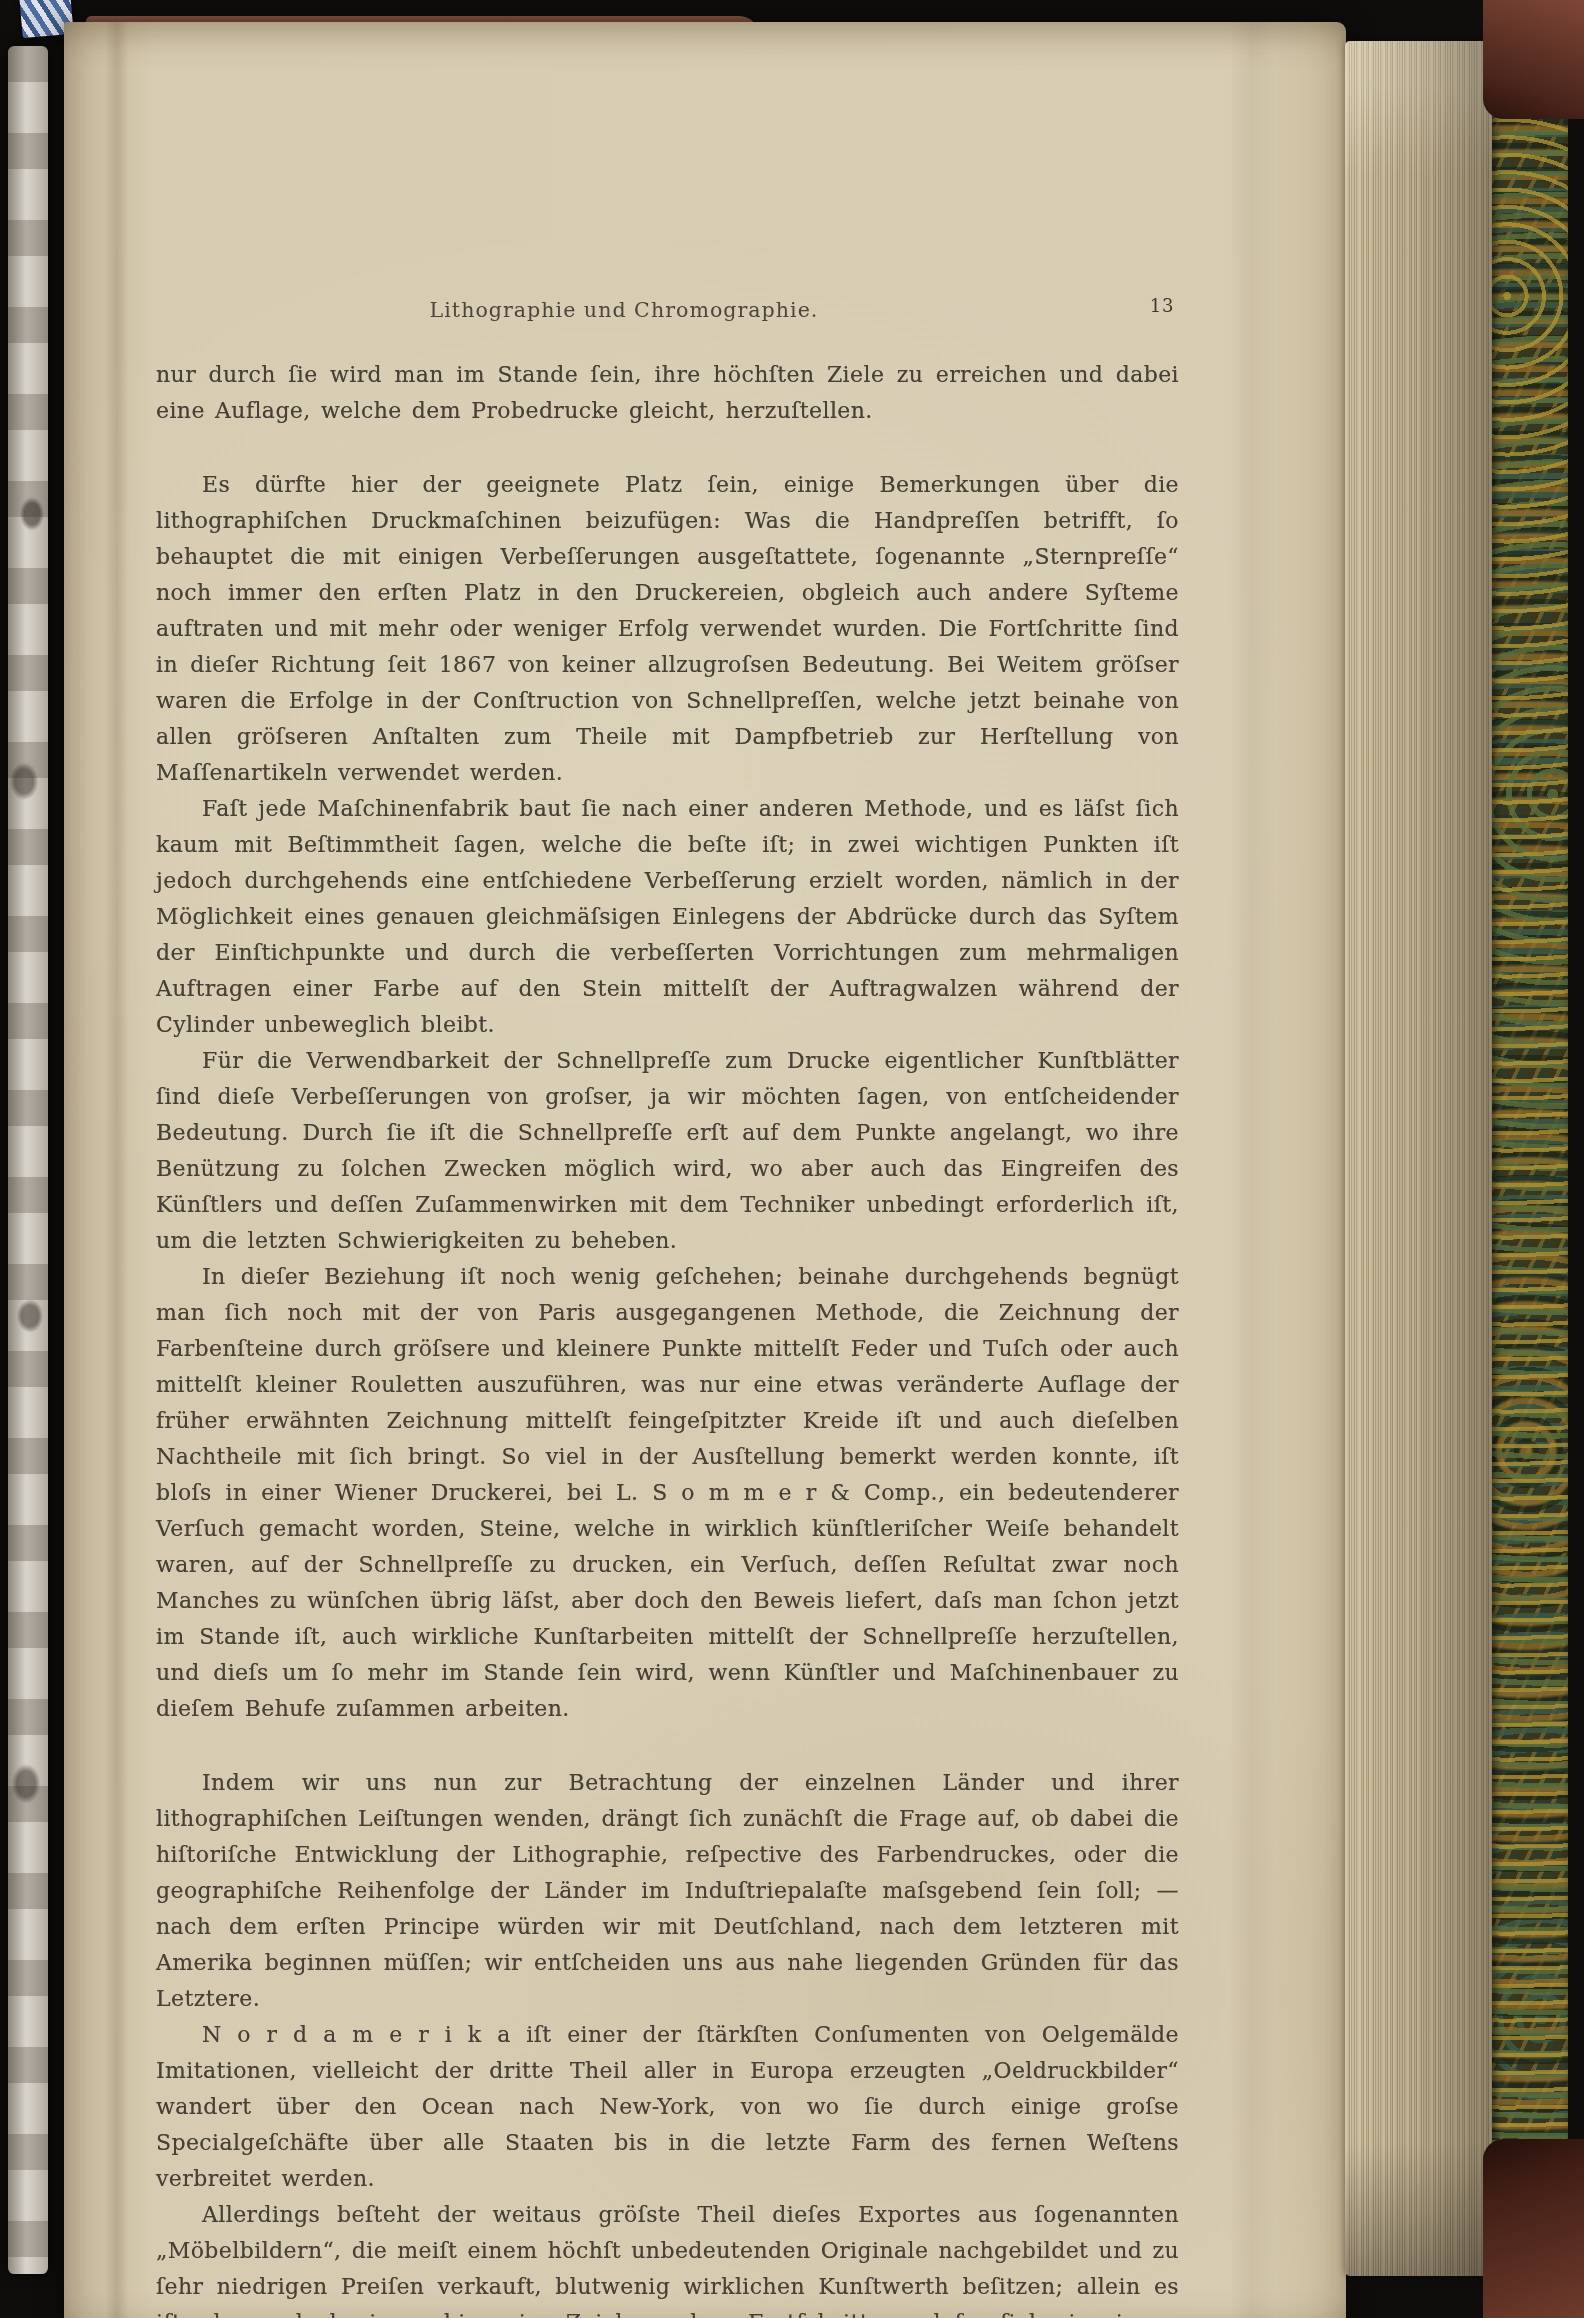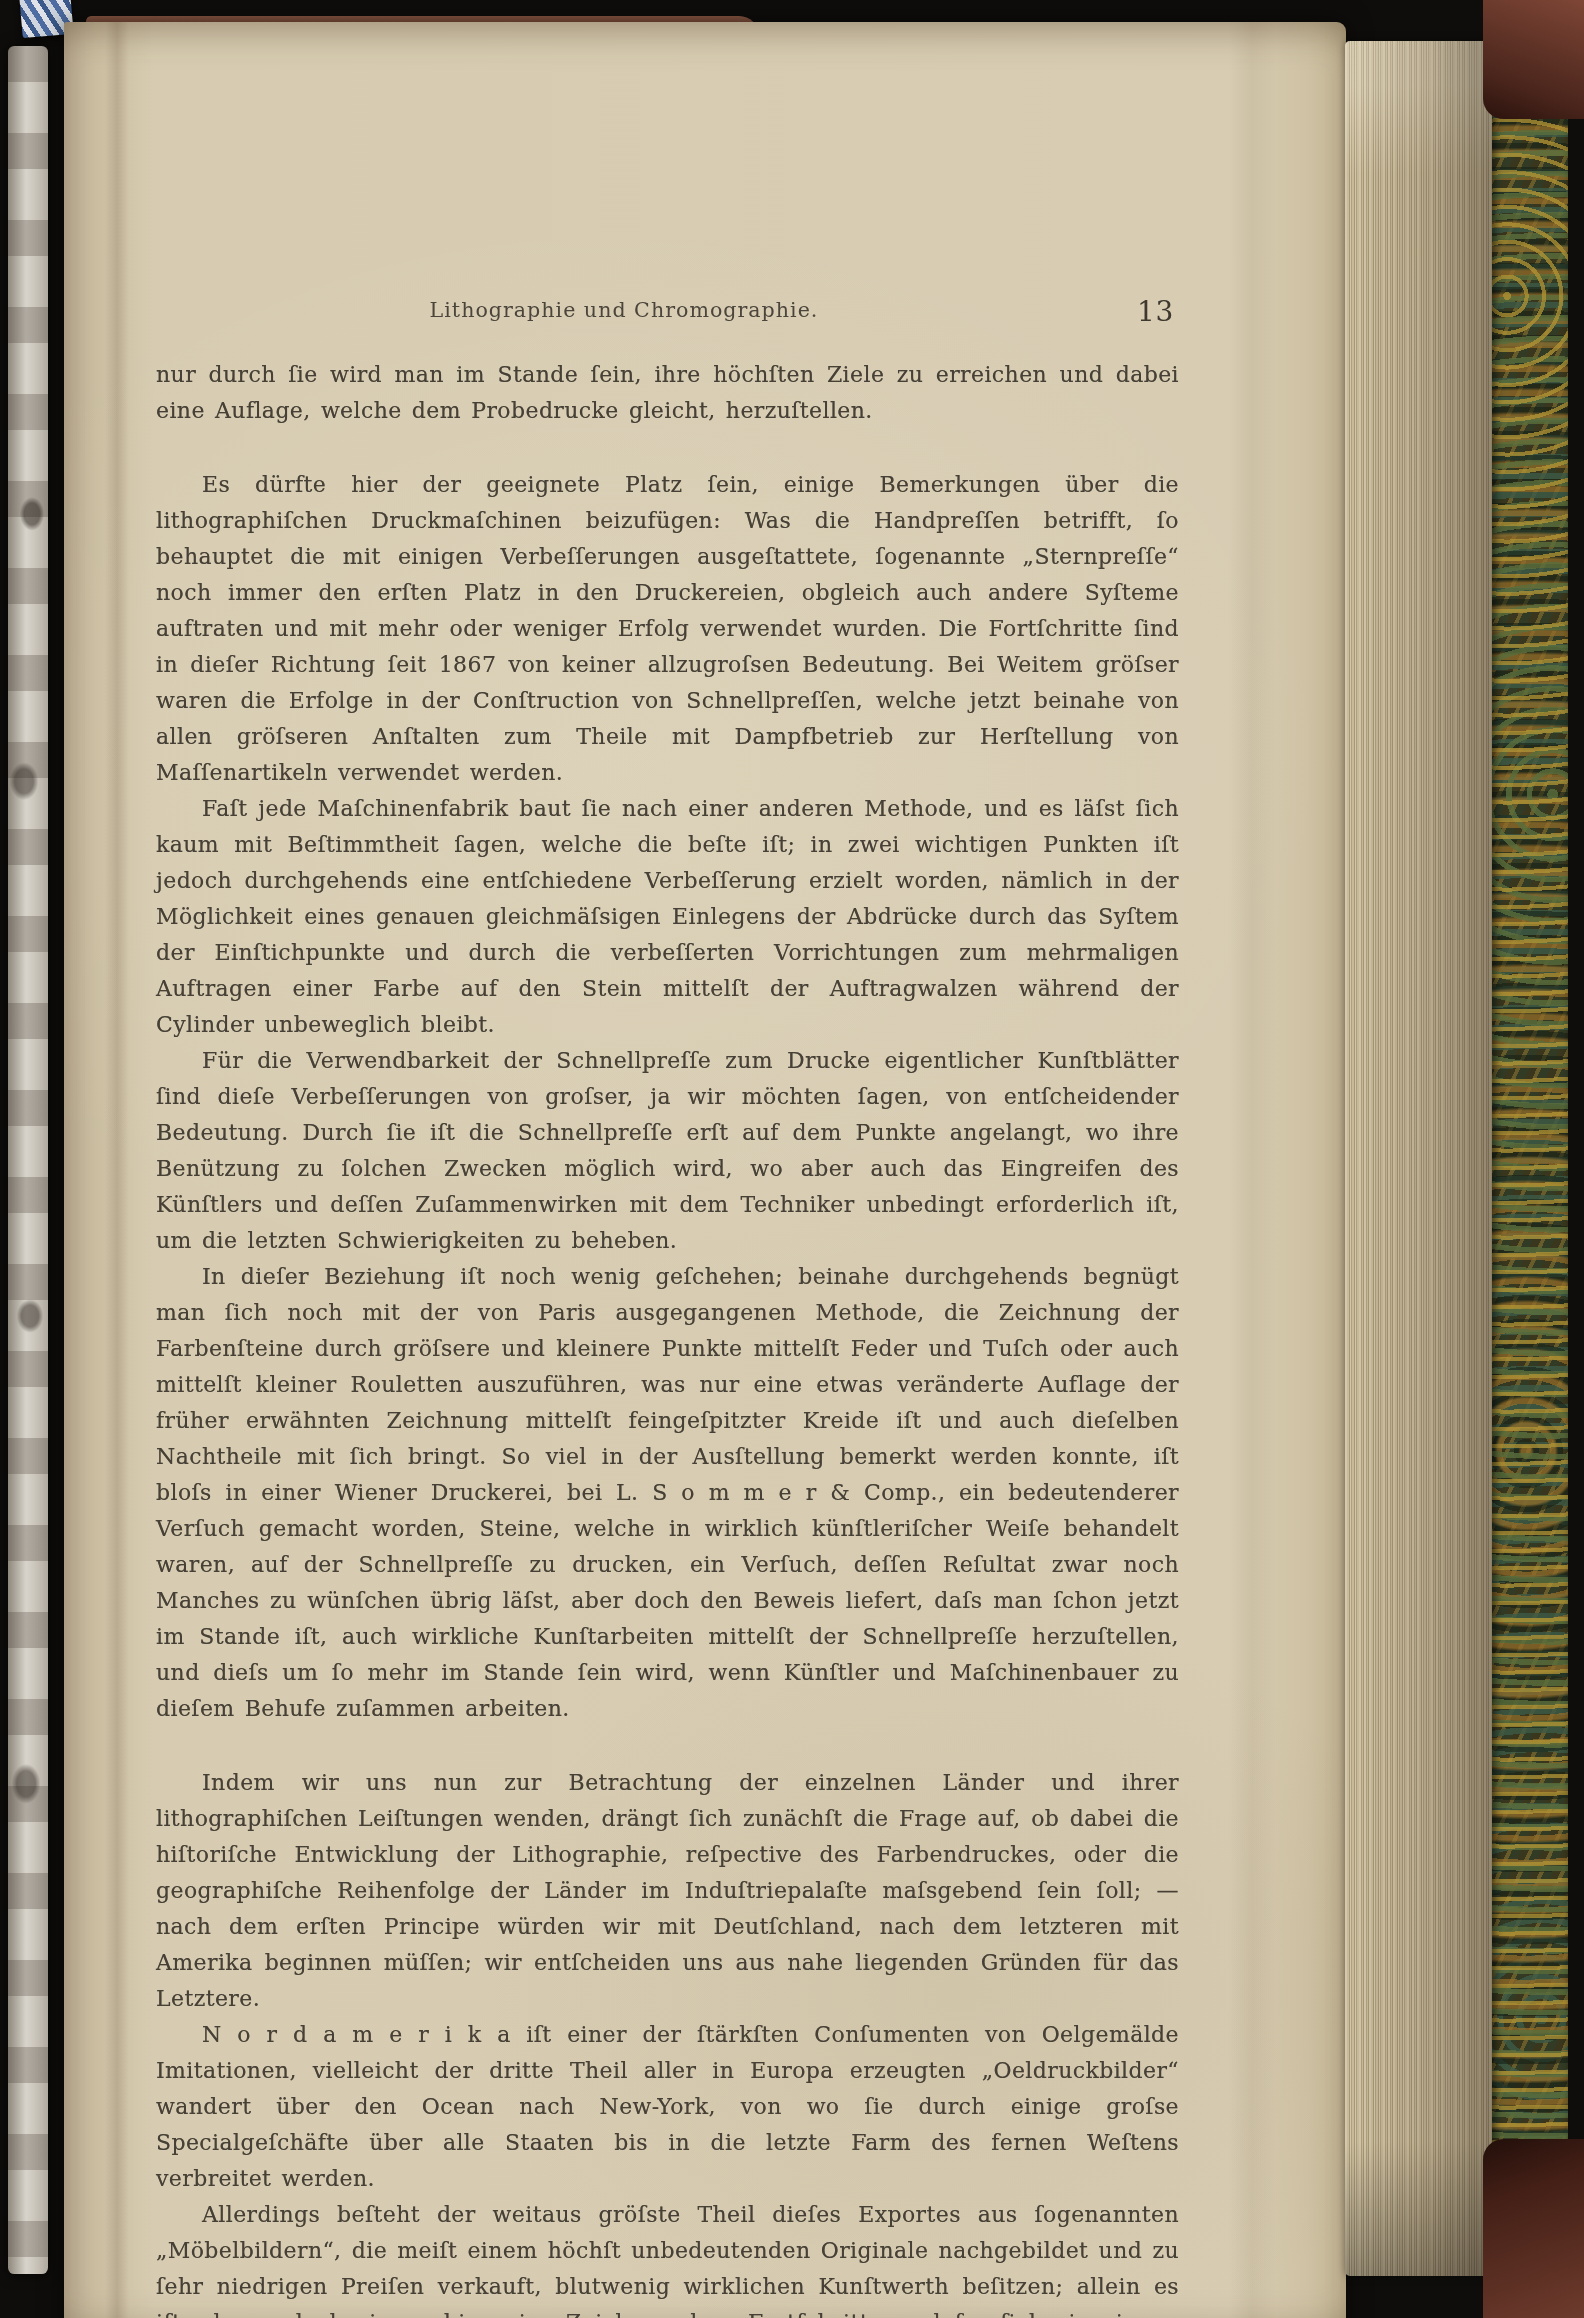--- a/index.html
+++ b/index.html
@@ -110,21 +110,21 @@
     position:relative; height:32px;
     font-size:20.6px; letter-spacing:1px;
   }
   .running-title {
     text-align:center;
     padding-right:87px;
     color:#4b453b;
   }
   .page-number {
     position:absolute; right:4.8px; top:-3.2px;
-    font-size:28px; letter-spacing:0.8px; color:#3e382f;
+    font-size:18px; letter-spacing:0.8px; color:#3e382f;
   }
   .body-text {
     margin-top:27px;
     font-size:22px; line-height:36px;
     text-align:justify;
     letter-spacing:0.4px; word-spacing:2.8px;
     color:#4640361;
     color:#464036;
     text-shadow:0 0 0.4px rgba(70,60,48,.55);
   }

